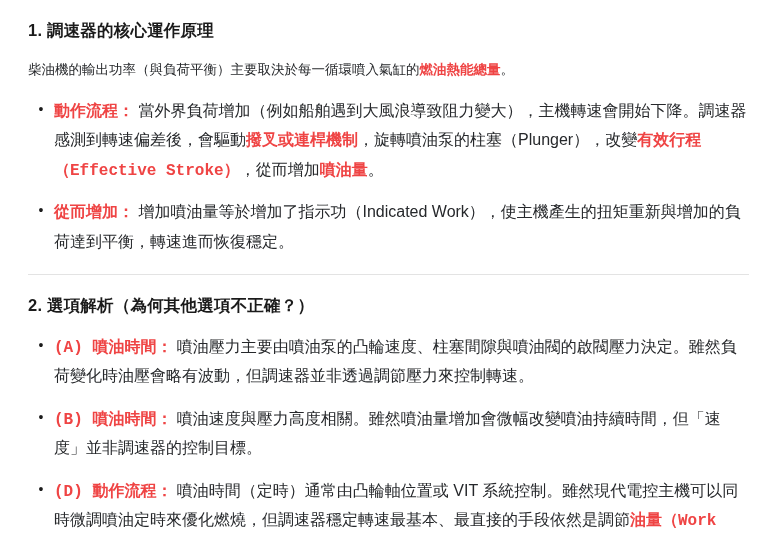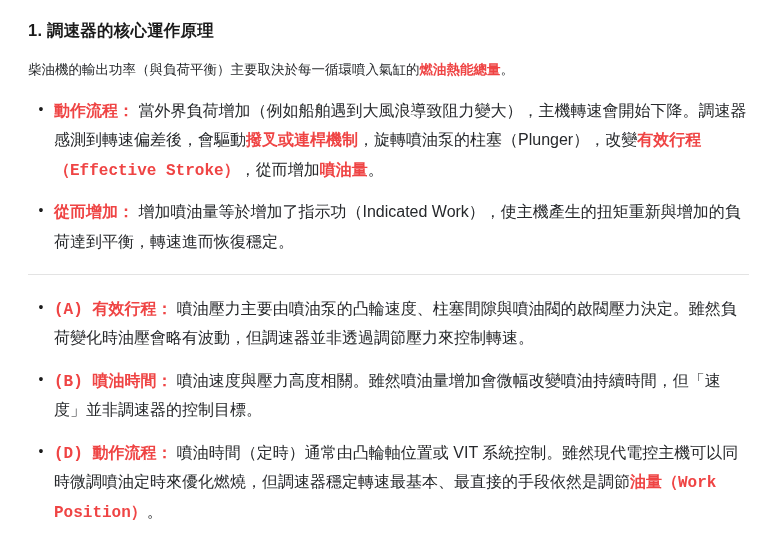--- a/index.html
+++ b/index.html
@@ -91,24 +91,25 @@
       <li class="bullet">
         <span class="dot">•</span>
         <span class="btext"><b>從而增加：</b><span> 增加噴油量等於增加了指示功（Indicated Work），使主機產生的扭矩重新與增加的負荷達到平衡，轉速進而恢復穩定。</span></span>
       </li>
     </ul>
   </div>
 
   <hr class="divider">
 
   <div class="sec2">
+    <h2 class="section-title">2. 選項解析（為何其他選項不正確？）</h2>
     <ul class="bullets">
       <li class="bullet">
         <span class="dot">•</span>
-        <span class="btext"><b>(A) 有效行程：</b><span> 噴油壓力主要由噴油泵的凸輪速度、柱塞間隙與噴油閥的啟閥壓力決定。雖然負荷變化時油壓會略有波動，但調速器並非透過調節壓力來控制轉速。</span></span>
+        <span class="btext"><b>(A) 噴油時間：</b><span> 噴油壓力主要由噴油泵的凸輪速度、柱塞間隙與噴油閥的啟閥壓力決定。雖然負荷變化時油壓會略有波動，但調速器並非透過調節壓力來控制轉速。</span></span>
       </li>
       <li class="bullet">
         <span class="dot">•</span>
         <span class="btext"><b>(B) 噴油時間：</b><span> 噴油速度與壓力高度相關。雖然噴油量增加會微幅改變噴油持續時間，但「速度」並非調速器的控制目標。</span></span>
       </li>
       <li class="bullet">
         <span class="dot">•</span>
         <span class="btext"><b>(D) 動作流程：</b><span> 噴油時間（定時）通常由凸輪軸位置或 VIT 系統控制。雖然現代電控主機可以同時微調噴油定時來優化燃燒，但調速器穩定轉速最基本、最直接的手段依然是調節</span><b>油量（Work Position）</b><span>。</span></span>
       </li>
     </ul>

